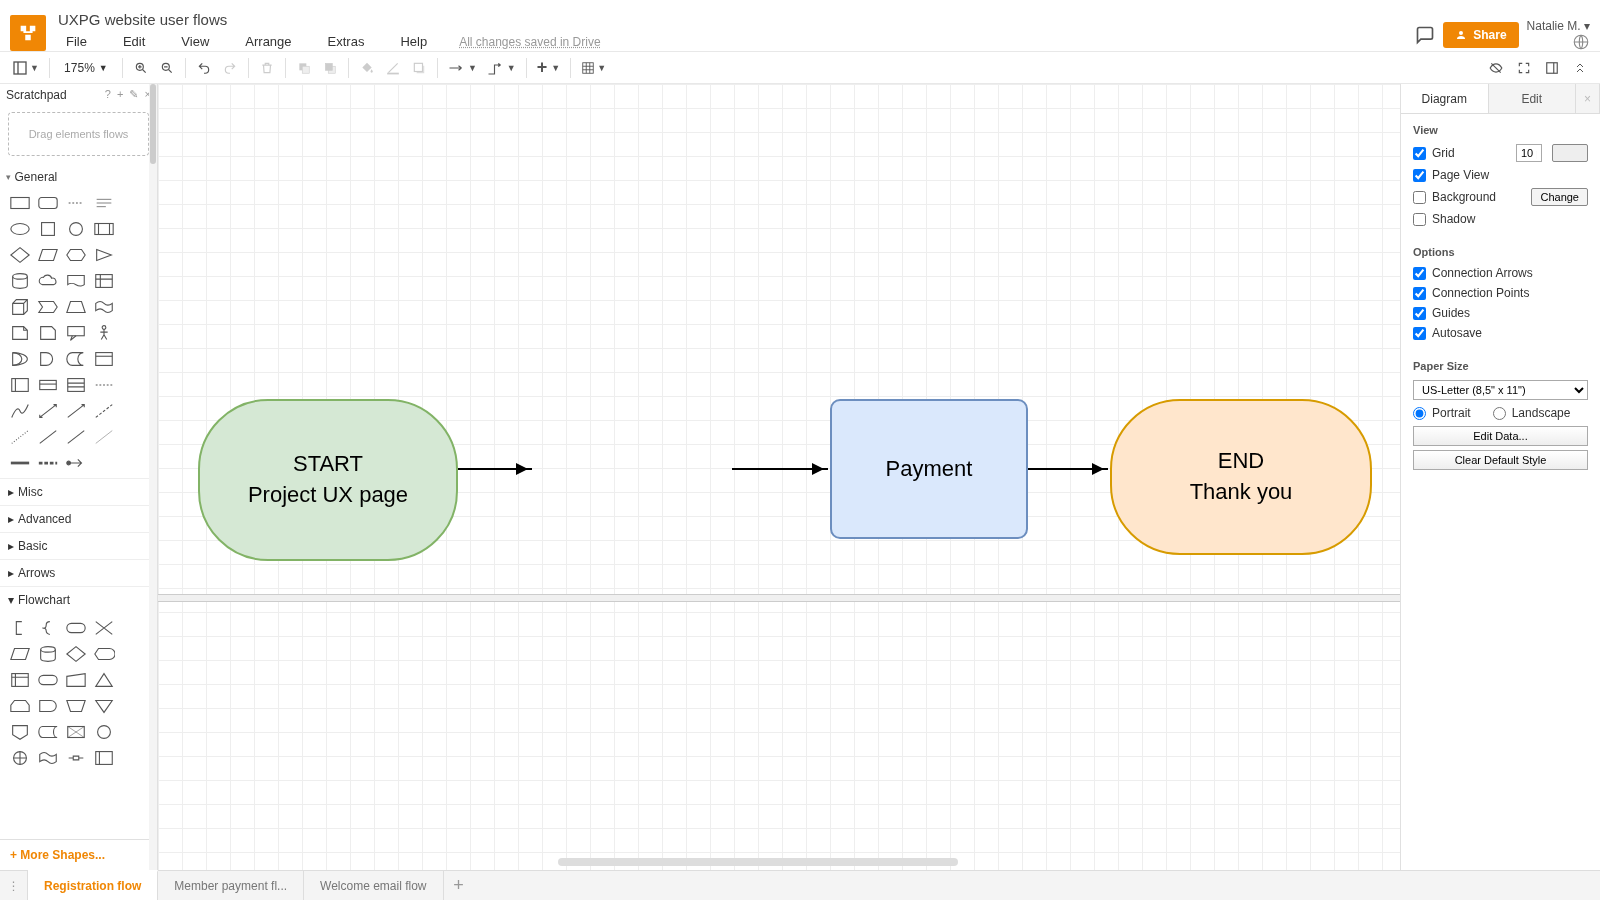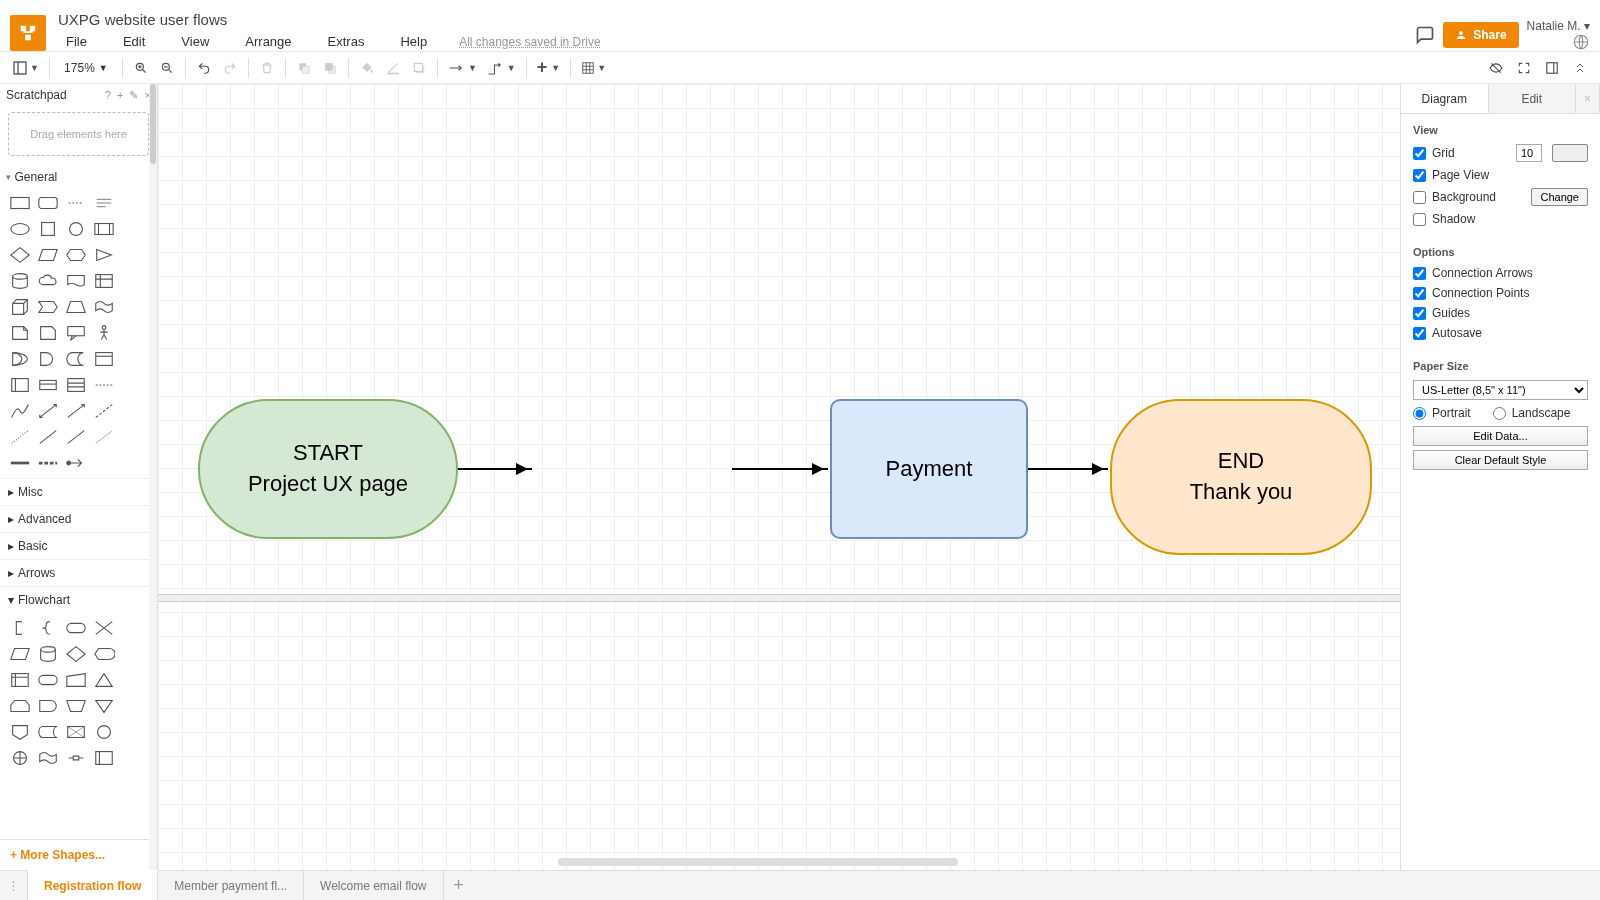--- a/index.html
+++ b/index.html
@@ -27,39 +27,39 @@
 .zoombox{width:60px;display:flex;align-items:center;justify-content:center;gap:4px}
 .tb-right-icons{margin-left:auto;display:flex;gap:4px}
 
 .main{display:flex;height:calc(900px - 52px - 32px - 30px);position:relative}
 
 .sidebar{width:158px;border-right:1px solid #e0e0e0;overflow-y:auto;background:#fff;font-size:12px;position:relative}
 .sb-scroll{position:absolute;right:0;top:0;width:8px;height:100%;background:#f4f4f4}
 .sb-scroll::after{content:"";position:absolute;left:1px;top:0;width:6px;height:80px;background:#ccc;border-radius:3px}
 .sb-section-hdr{padding:4px 6px;color:#333;display:flex;align-items:center;gap:4px;cursor:pointer}
 .sb-section-hdr .tri{font-size:9px;color:#777}
-.scratch-hdr{display:flex;align-items:center;justify-content:space-between;padding:4px 6px;border-bottom:0}
+.scratch-hdr{display:flex;justify-content:space-between;padding:4px 6px;border-bottom:0}
 .scratch-tools{display:flex;gap:6px;color:#999;font-size:11px}
 .scratchpad{margin:6px 8px 10px;border:1px dashed #bbb;border-radius:4px;height:44px;display:flex;align-items:center;justify-content:center;color:#aaa;font-size:11px}
 .shape-grid{display:grid;grid-template-columns:repeat(5,24px);gap:4px;padding:4px 8px}
 .shp{width:24px;height:22px;display:flex;align-items:center;justify-content:center;color:#555}
 .shp svg{width:22px;height:20px;stroke:#555;fill:none;stroke-width:1.2}
 .collapse-item{padding:6px 8px;border-top:1px solid #eee;color:#333;cursor:pointer;display:flex;align-items:center;gap:4px}
 .more-shapes{position:absolute;bottom:0;left:0;right:0;padding:8px 10px;border-top:1px solid #e0e0e0;color:#f08705;font-weight:bold;background:#fff;font-size:12px}
 
 .canvas-wrap{flex:1;position:relative;overflow:hidden;background:#f9f9f9}
 .canvas{position:absolute;left:0;top:0;width:100%;height:100%;background:
  linear-gradient(#eee 1px,transparent 1px) 0 0/24px 24px,
  linear-gradient(90deg,#eee 1px,transparent 1px) 0 0/24px 24px,
  #fff}
 .page-edge{position:absolute;left:0;top:0;width:100%;height:100%;overflow:hidden}
 .page-edge::before,.page-edge::after{content:"";position:absolute;background:#f0f0f0}
 .page-edge::before{left:0;top:510px;width:100%;height:6px;border-top:1px solid #ccc;border-bottom:1px solid #ccc}
 .node{position:absolute;display:flex;flex-direction:column;align-items:center;justify-content:center;font-size:22px;line-height:1.4;text-align:center;color:#000}
-.n-start{left:40px;top:315px;width:260px;height:140px;background:#d5e8d4;border:2px solid #82b366;border-radius:70px}
+.n-start{left:40px;top:315px;width:260px;height:162px;background:#d5e8d4;border:2px solid #82b366;border-radius:70px}
 .n-rect{width:198px;height:140px;background:#dae8fc;border:2px solid #6c8ebf;border-radius:10px}
 .n-r1{left:376px;top:315px}
 .n-r2{left:672px;top:315px}
 .n-end{left:952px;top:315px;width:262px;height:156px;background:#ffe6cc;border:2px solid #d79b00;border-radius:70px}
 .arrow{position:absolute;top:384px;height:2px;background:#000}
 .arrow::after{content:"";position:absolute;right:-2px;top:-5px;border:6px solid transparent;border-left:12px solid #000}
 .a1{left:300px;width:74px}
 .a2{left:574px;width:96px}
 .a3{left:870px;width:80px}
 .hscroll{position:absolute;left:400px;bottom:4px;width:400px;height:8px;background:#ddd;border-radius:4px}
@@ -256,21 +256,21 @@
   <div class="sidebar">
     <div class="scratch-hdr">
       <span>Scratchpad</span>
       <span class="scratch-tools">
         <span>?</span>
         <span>+</span>
         <span>✎</span>
         <span>×</span>
       </span>
     </div>
-    <div class="scratchpad">Drag elements here</div>
+    <div class="scratchpad">Drag elements flows</div>
 
     <div class="sb-section-hdr">
         <span class="tri">▾</span>
         <span>General</span>
       </div>
     <div class="shape-grid">
       <div class="shp">
           <svg viewBox="0 0 24 20">
             <rect x="2" y="4" width="20" height="12"></rect>
           </svg>

